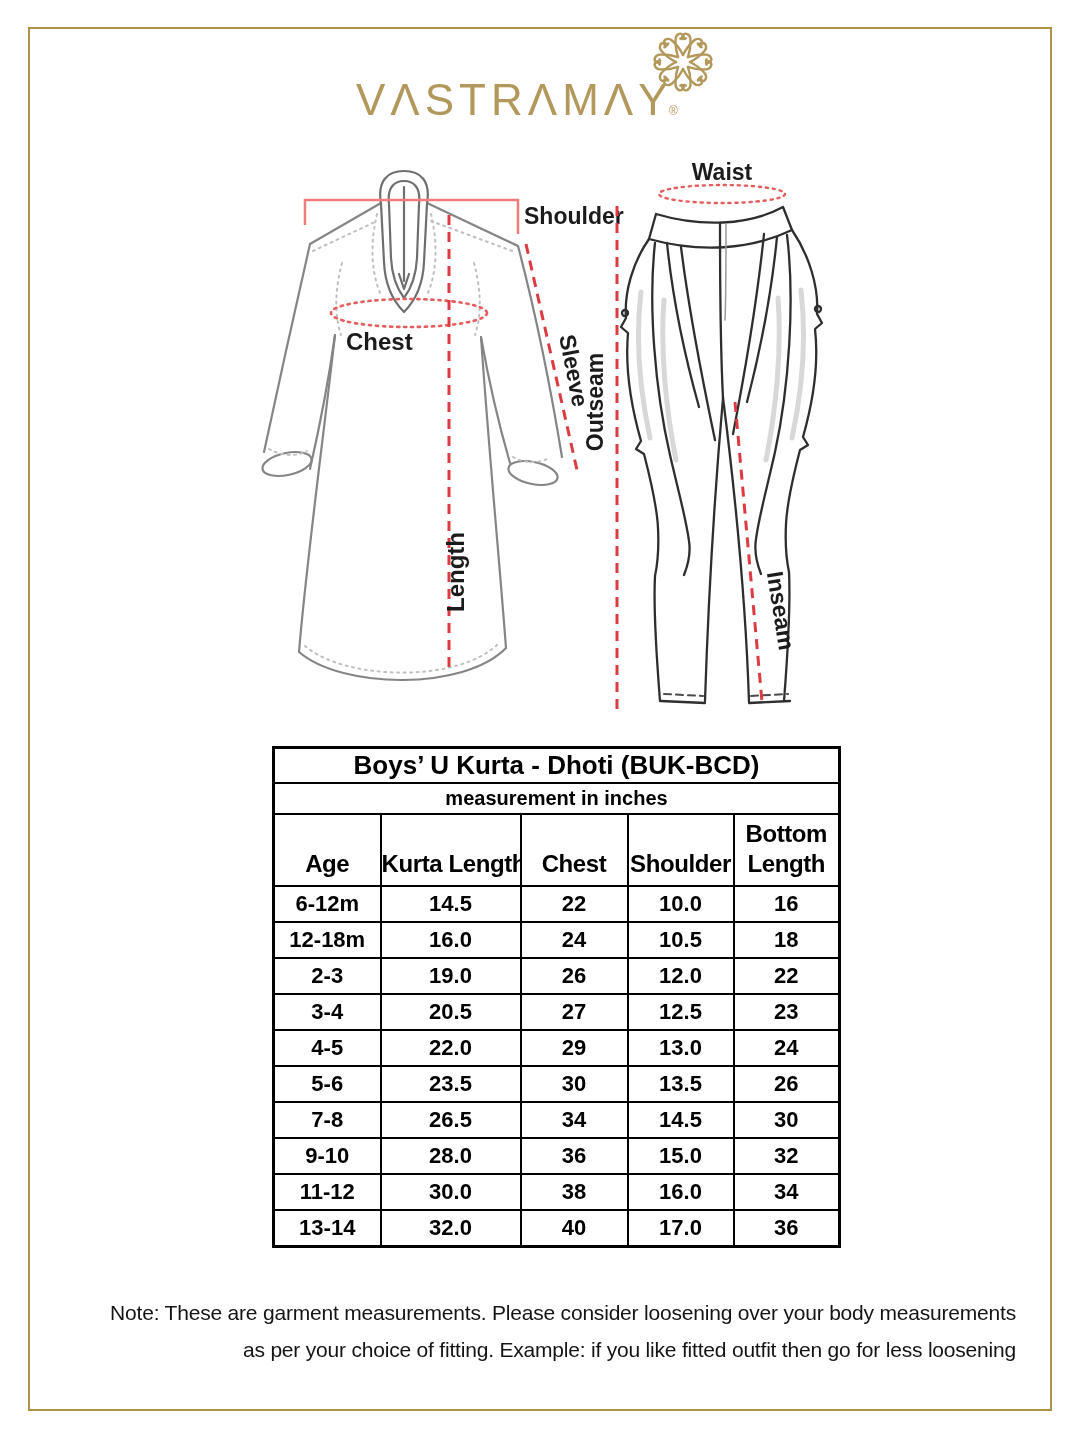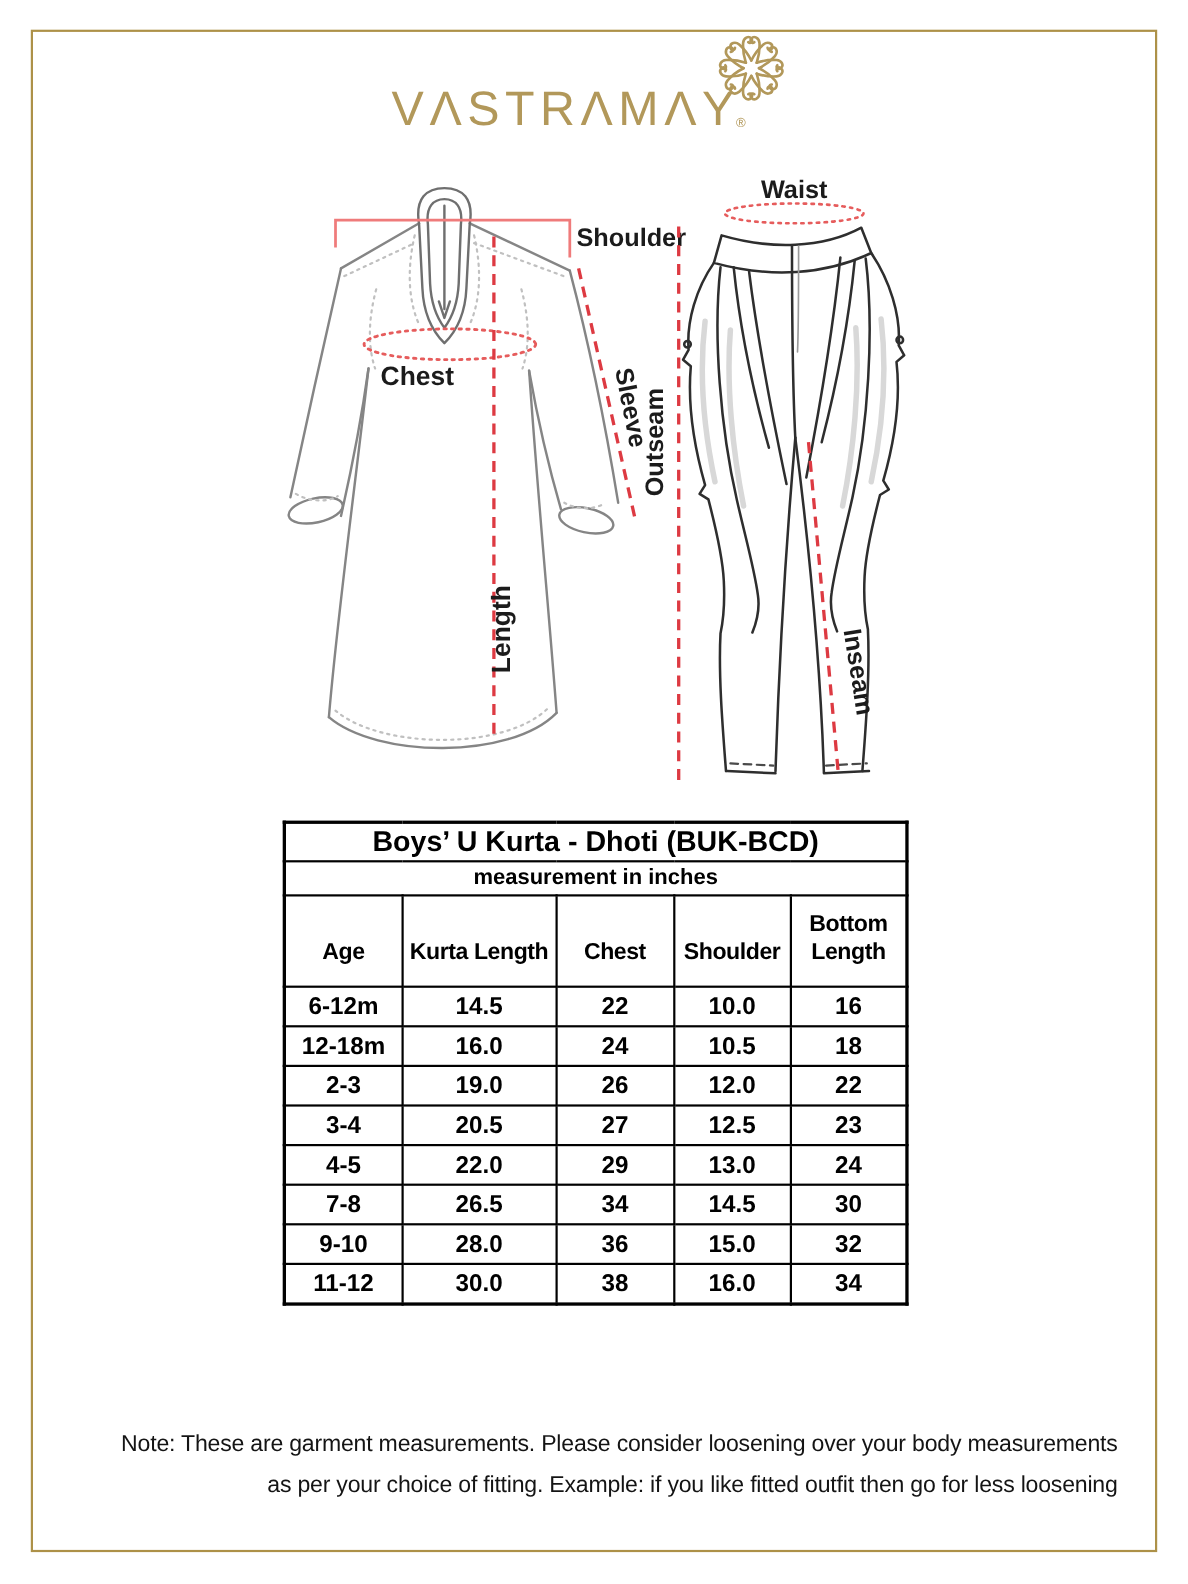--- a/index.html
+++ b/index.html
@@ -13,28 +13,28 @@
   .wordmark{display:block;font-size:44px;line-height:1;letter-spacing:5px;
         color:#b2985a;font-weight:400;white-space:nowrap;}
   .reg{position:absolute;left:313px;top:26px;font-size:12px;color:#b2985a;}
   .ornament{position:absolute;left:296px;top:-46px;width:62px;height:60px;}
 
   
   .diagrams{position:absolute;left:0;top:0;width:1080px;height:730px;}
   .diagrams text{font-family:"Liberation Sans",sans-serif;font-weight:bold;fill:#1b1b1b;}
 
   
-  .size-table{position:absolute;left:257px;top:746px;width:566px;
+  .size-table{position:absolute;left:272px;top:746px;width:566px;
         border-collapse:collapse;table-layout:fixed;border:3px solid #000;}
   .size-table td,.size-table th{border:2px solid #000;padding:0;text-align:center;
         font-weight:bold;color:#000;overflow:hidden;}
   .row-title td{height:33px;font-size:26px;}
   .row-sub td{height:29px;font-size:20px;}
-  .row-head th{height:64px;vertical-align:bottom;font-size:21px;letter-spacing:-0.4px;
-        line-height:1.25;padding-bottom:17px;white-space:nowrap;}
+  .row-head th{height:64px;vertical-align:bottom;font-size:24px;letter-spacing:-0.4px;
+        line-height:1.25;padding-bottom:6px;white-space:nowrap;}
   .row-head th.wrap{white-space:normal;}
   .size-table tbody td{height:34px;font-size:22px;border-radius:13px;}
 
   
   .note{position:absolute;top:1294px;left:30px;right:64px;text-align:right;
         font-size:21px;line-height:37px;letter-spacing:-0.2px;color:#141414;white-space:nowrap;}
 </style>
 </head>
 <body>
 
@@ -180,40 +180,54 @@
           <td>23</td>
         </tr>
         <tr>
           <td>4-5</td>
           <td>22.0</td>
           <td>29</td>
           <td>13.0</td>
           <td>24</td>
         </tr>
         <tr>
+          <td>5-6</td>
+          <td>23.5</td>
+          <td>30</td>
+          <td>13.5</td>
+          <td>26</td>
+        </tr>
+        <tr>
           <td>7-8</td>
           <td>26.5</td>
           <td>34</td>
           <td>14.5</td>
           <td>30</td>
         </tr>
         <tr>
           <td>9-10</td>
           <td>28.0</td>
           <td>36</td>
           <td>15.0</td>
           <td>32</td>
         </tr>
         <tr>
           <td>11-12</td>
           <td>30.0</td>
           <td>38</td>
           <td>16.0</td>
           <td>34</td>
         </tr>
+        <tr>
+          <td>13-14</td>
+          <td>32.0</td>
+          <td>40</td>
+          <td>17.0</td>
+          <td>36</td>
+        </tr>
       </tbody>
   </table>
 
   <footer class="note">
     <div>Note: These are garment measurements. Please consider loosening over your body measurements</div>
     <div>as per your choice of fitting. Example: if you like fitted outfit then go for less loosening</div>
   </footer>
 </div>
 
 </body></html>

